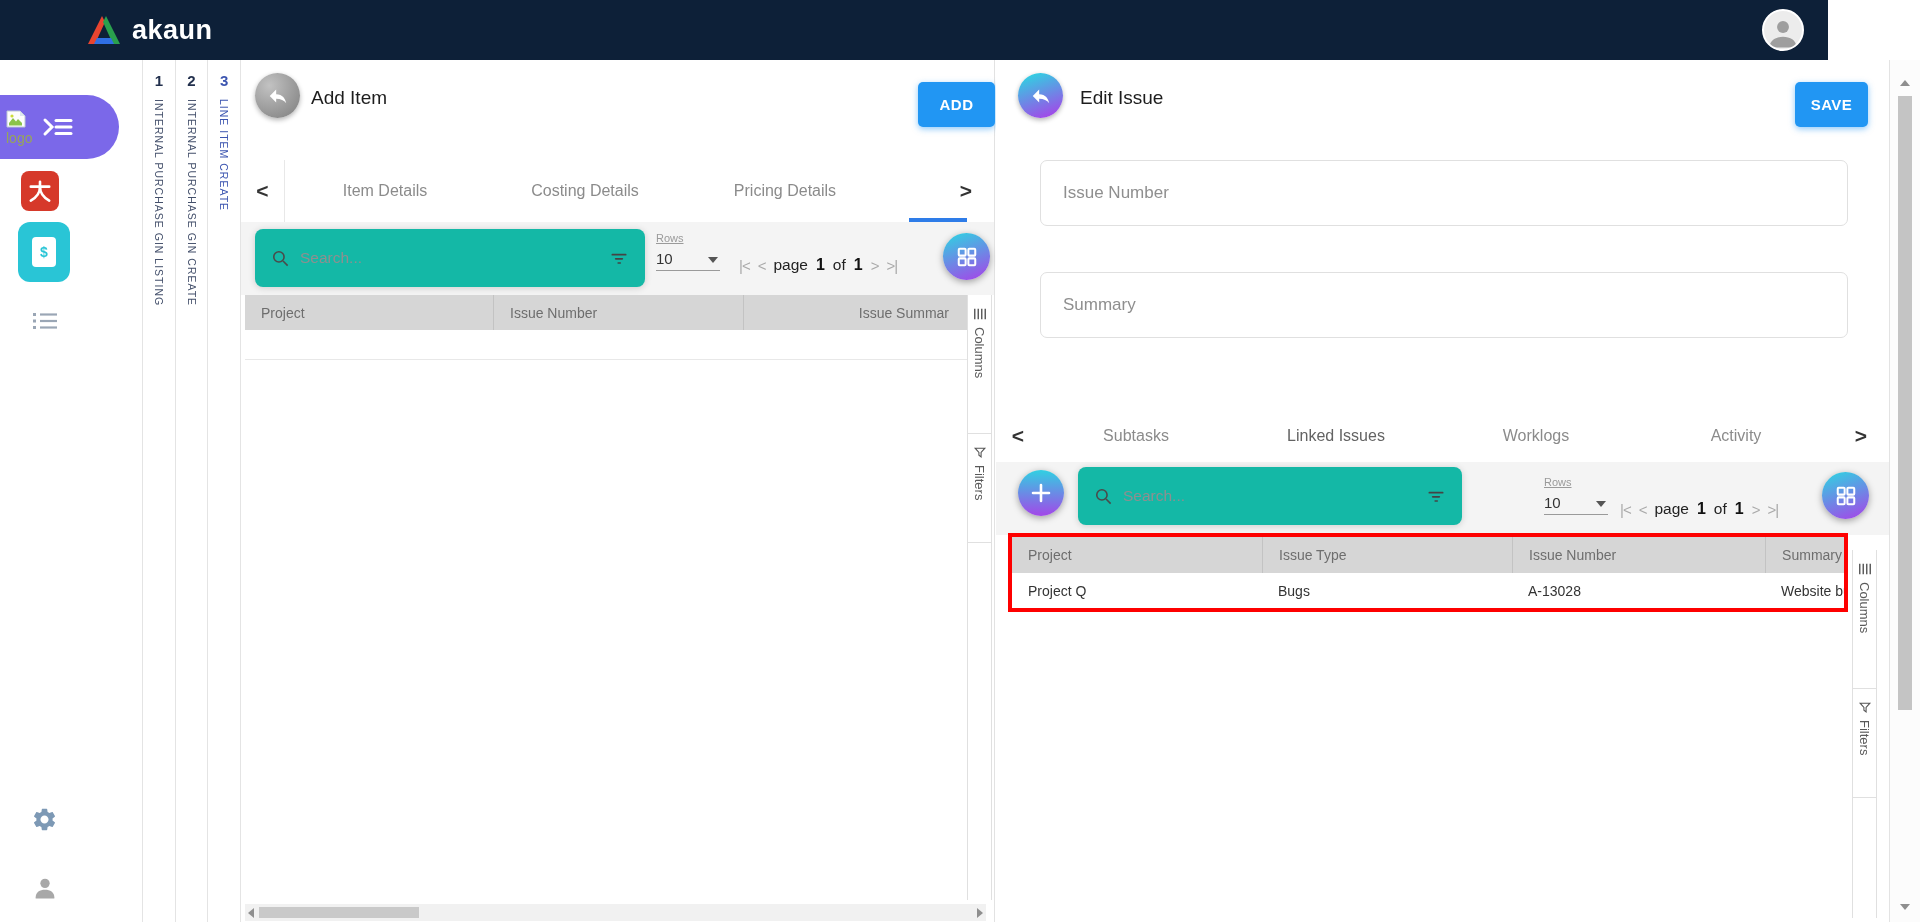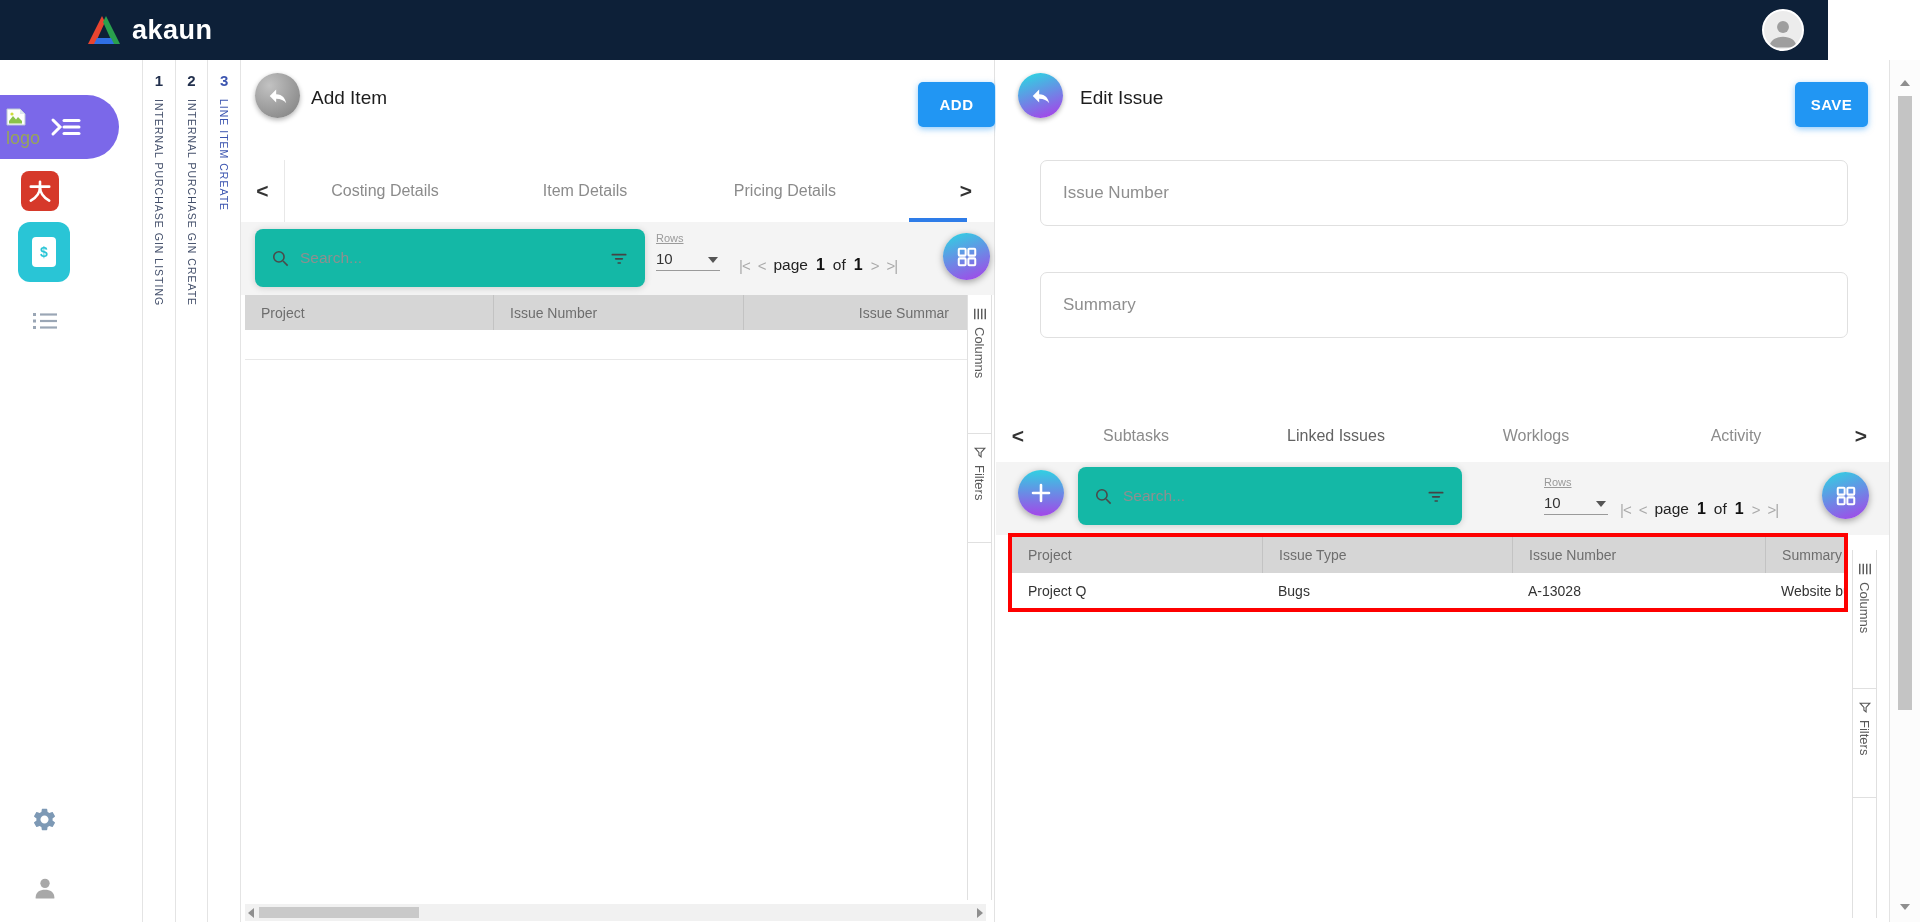--- a/index.html
+++ b/index.html
@@ -11,21 +11,21 @@
 .brand { position:absolute; left:86px; top:0; height:60px; display:flex; align-items:center; gap:10px; }
 .brand-text { color:#fff; font-size:27px; font-weight:bold; letter-spacing:.5px; }
 .avatar { position:absolute; right:24px; top:9px; width:42px; height:42px; border-radius:50%;
   background:#ececec; border:2px solid #fff; display:flex; align-items:flex-end; justify-content:center; overflow:hidden; }
 
 
 .sidebar { position:absolute; left:0; top:60px; width:142px; height:862px; background:#fff; }
 .logo-pill { position:absolute; left:0; top:35px; width:119px; height:64px; background:#7b68e9;
   border-radius:0 32px 32px 0; display:flex; align-items:center; z-index:10; }
 .logo-col { display:flex; flex-direction:column; margin-left:6px; line-height:1; }
-.logo-alt { color:#97a55a; font-size:18px; margin-top:3px; }
+.logo-alt { color:#97a55a; font-size:14px; margin-top:3px; }
 .menu-toggle { margin-left:9px; display:flex; cursor:pointer; }
 .tile { position:absolute; display:flex; align-items:center; justify-content:center; cursor:pointer; }
 .tile-red { left:21px; top:111px; width:38px; height:40px; background:#d6392a; border-radius:8px; }
 .tile-cyan { left:18px; top:162px; width:52px; height:60px; background:#29c5d6; border-radius:12px; }
 .doc-chip { width:24px; height:30px; background:#fff; border-radius:4px; display:flex; align-items:center; justify-content:center; }
 .list-btn { position:absolute; left:32px; top:250px; cursor:pointer; }
 .gear-btn { position:absolute; left:31px; top:746px; cursor:pointer; }
 .person-btn { position:absolute; left:31px; top:814px; cursor:pointer; }
 
 
@@ -245,22 +245,22 @@
     <svg width="22" height="22" viewBox="0 0 24 24" fill="#fff">
       <path d="M10 9V5l-7 7 7 7v-4.1c5 0 8.5 1.6 11 5.1-1-5-4-10-11-10z"></path>
     </svg>
   </div>
   <div class="panel-title">Add Item</div>
   <button class="action-btn">ADD</button>
 
   <div class="tabbar">
     <div class="tab-chevron left">&lt;</div>
     <div class="tabs-row">
+      <div class="tab">Item Details</div>
       <div class="tab">Costing Details</div>
-      <div class="tab">Item Details</div>
       <div class="tab">Pricing Details</div>
       <div class="tab active partial">Issu</div>
     </div>
     <div class="tab-chevron right">&gt;</div>
   </div>
 
   <div class="toolbar">
     <div class="searchbox">
       <span class="mag">
         <svg width="19" height="19" viewBox="0 0 24 24" fill="none" stroke="#4a4a4a" stroke-width="2">

